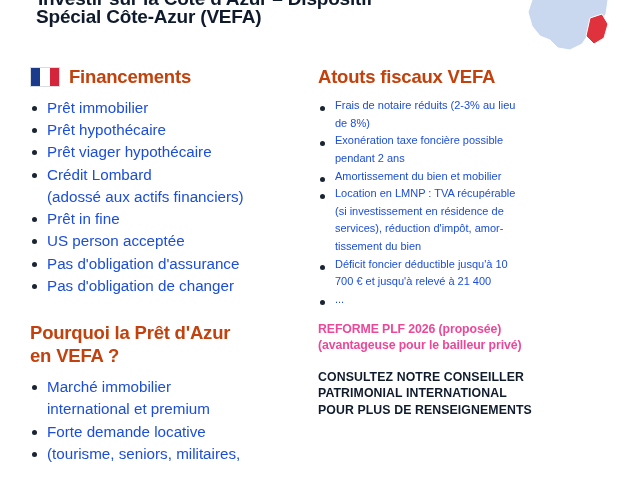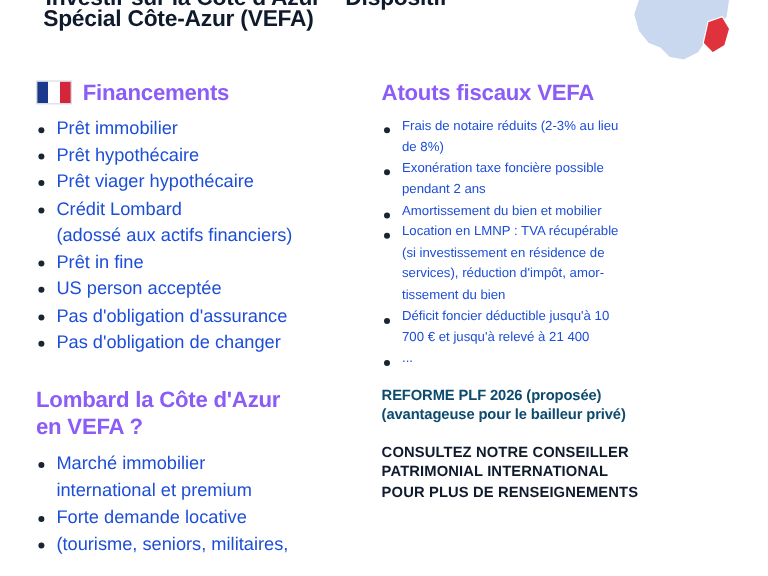--- a/index.html
+++ b/index.html
@@ -79,21 +79,21 @@
     position: absolute;
     left: 318px;
     top: 66px;
     width: 300px;
   }
 
   
   .sec-title {
     font-size: 18.5px;
     font-weight: bold;
-    color: #8b5cf6;
+    color: #c2410c;
     display: flex;
     align-items: center;
     gap: 9px;
     letter-spacing: -0.2px;
   }
   .sec-title.pad-top {
     margin-top: 26px;
   }
   .title-text-multi {
     line-height: 1.22;
@@ -147,21 +147,21 @@
   
   .col-right ul.bullets li {
     font-size: 11px;
     line-height: 1.33;
     margin-bottom: 3px;
   }
 
   
   .reform {
     margin-top: 14px;
-    color: #0c4a6e;
+    color: #ec4899;
     font-size: 12.3px;
     font-weight: bold;
     line-height: 1.32;
     letter-spacing: -0.1px;
   }
 
   
   .consult {
     margin-top: 16px;
     font-size: 12.3px;
@@ -212,21 +212,21 @@
       <li><span>Crédit Lombard</span></li>
       <li class="cont"><span>(adossé aux actifs financiers)</span></li>
       <li><span>Prêt in fine</span></li>
       <li><span>US person acceptée</span></li>
       <li><span>Pas d'obligation d'assurance</span></li>
       <li><span>Pas d'obligation de changer</span></li>
     </ul>
 
     <div class="sec-title pad-top">
       <span class="title-text-multi">
-        <span>Lombard la Côte d'Azur</span><br>
+        <span>Pourquoi la Prêt d'Azur</span><br>
         <span>en VEFA ?</span>
       </span>
     </div>
 
     <ul class="bullets clip-bottom">
       <li><span>Marché immobilier</span></li>
       <li class="cont"><span>international et premium</span></li>
       <li><span>Forte demande locative</span></li>
       <li><span>(tourisme, seniors, militaires,</span></li>
 

